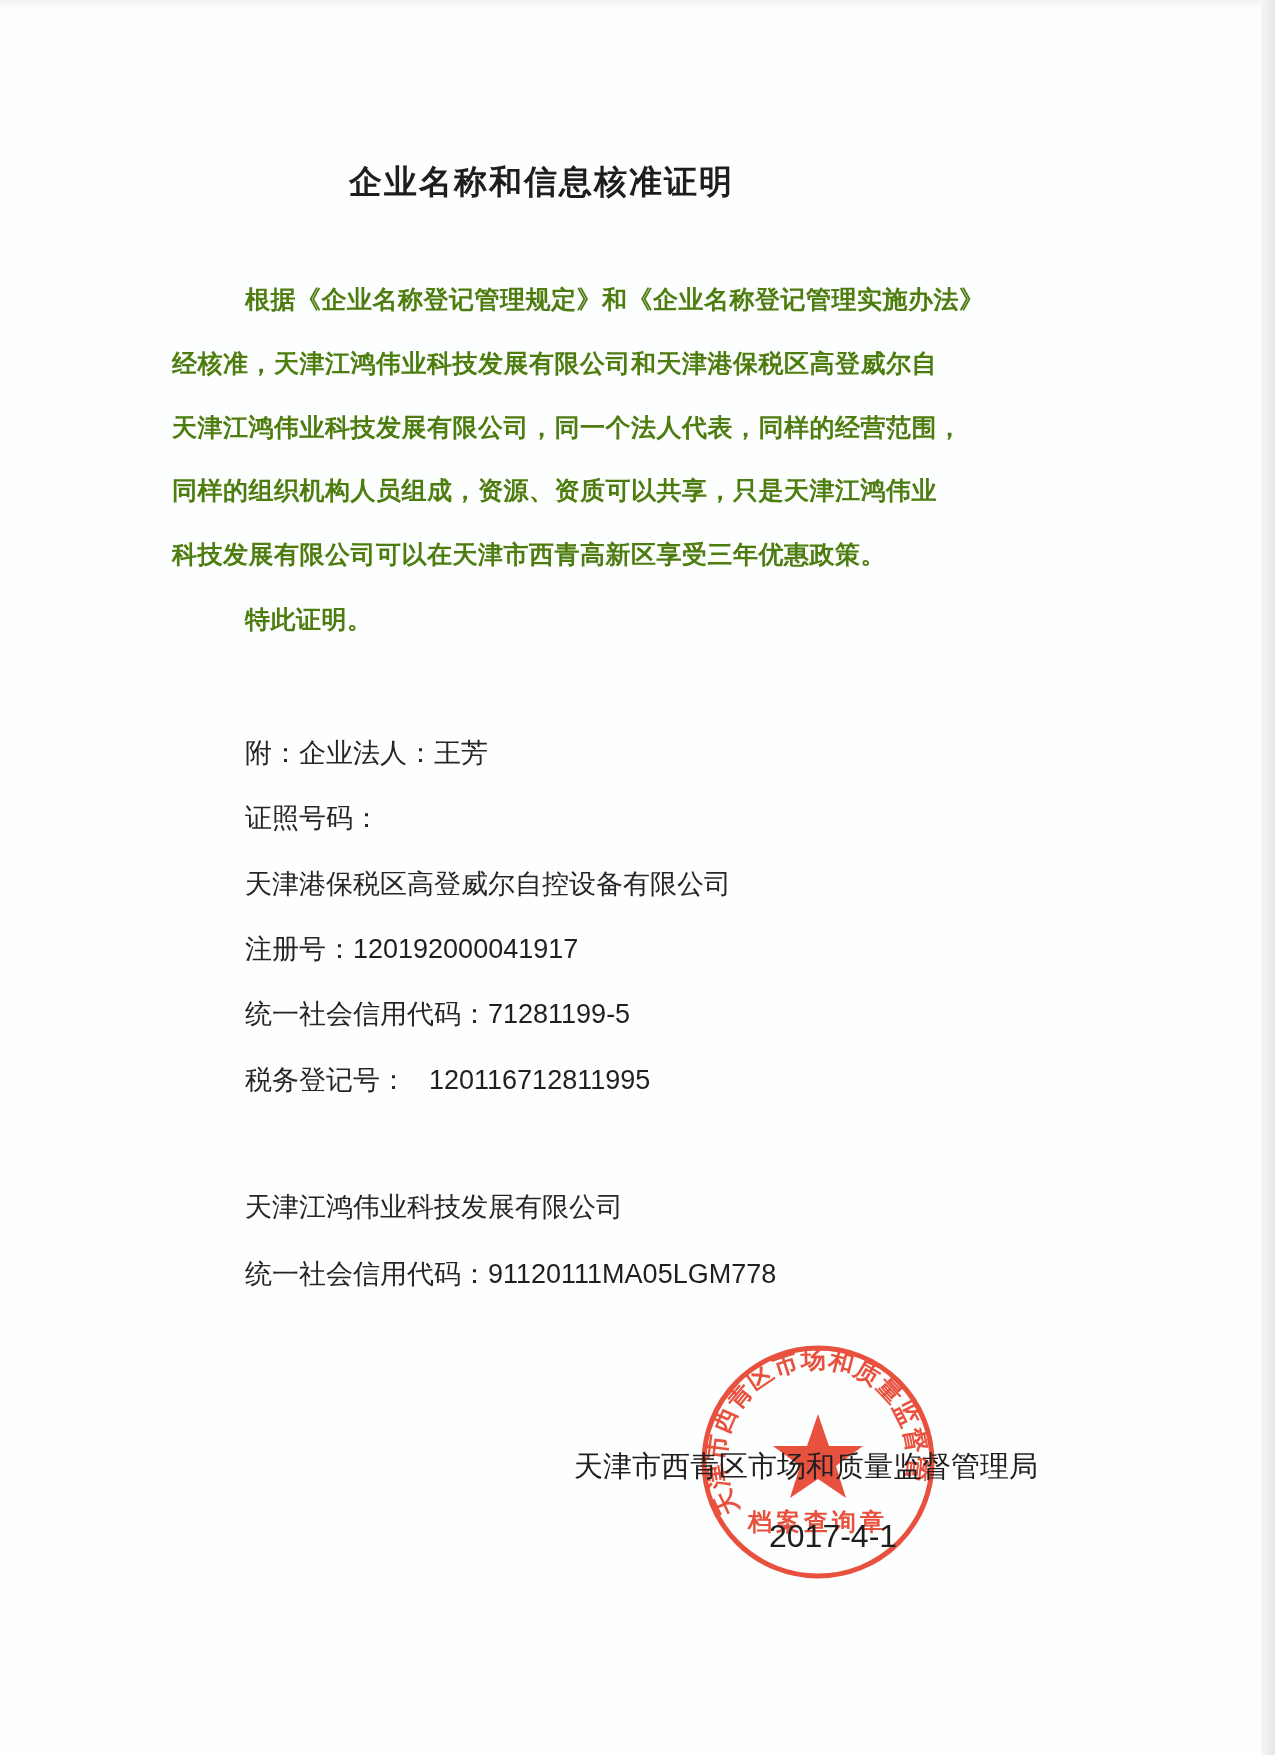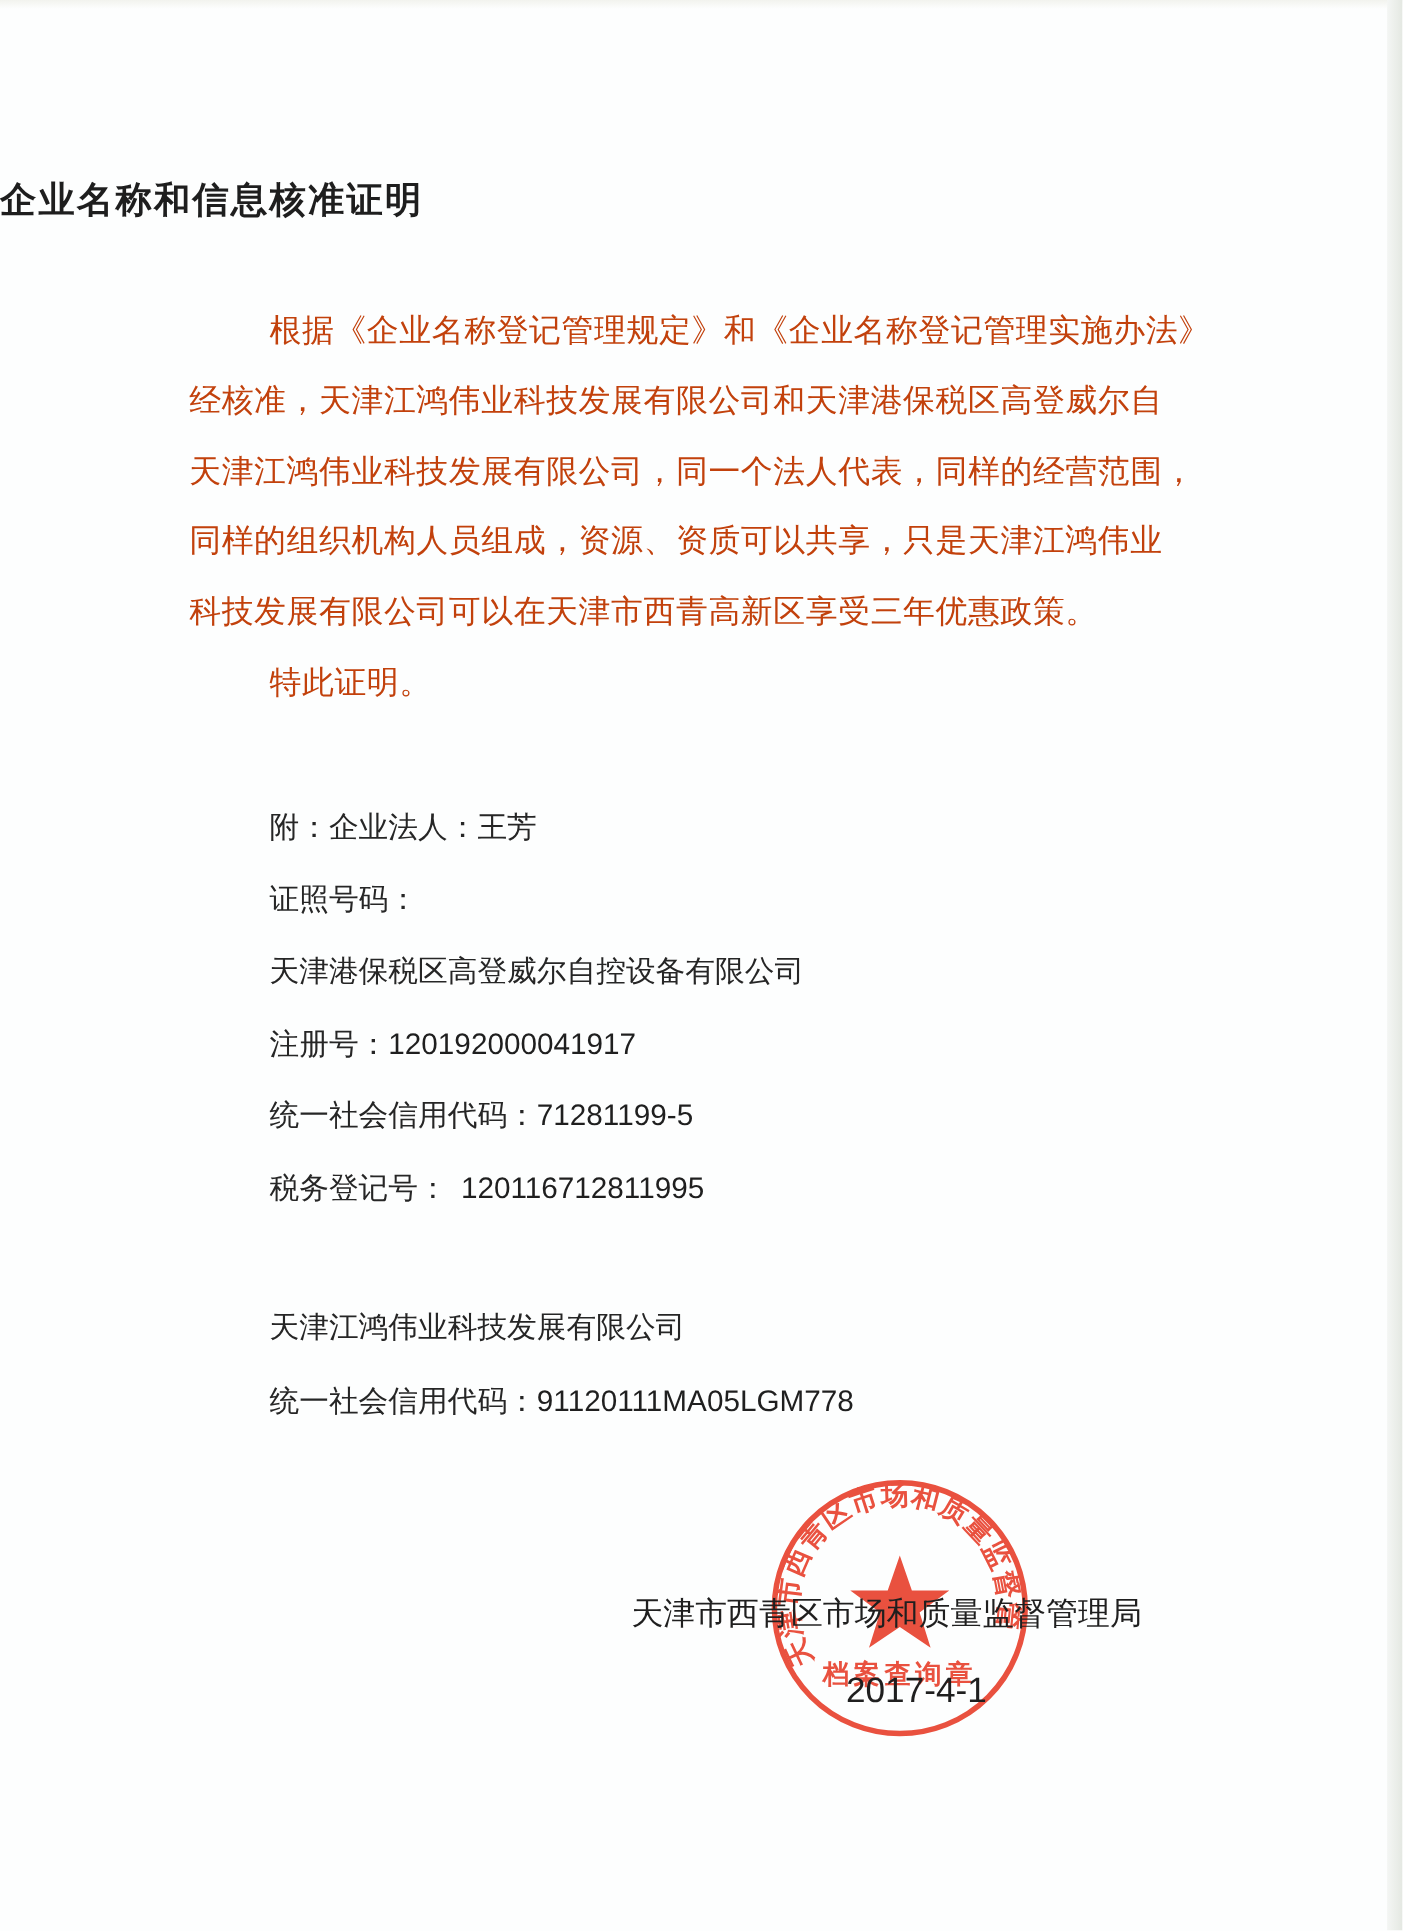--- a/index.html
+++ b/index.html
@@ -11,27 +11,27 @@
   }
   .page-edge-right {
     position: absolute; top: 0; right: 0; width: 14px; height: 1755px;
     background: linear-gradient(to right, #f4f6f4, #e4e8e2);
   }
   .page-edge-top {
     position: absolute; top: 0; left: 0; width: 1275px; height: 8px;
     background: linear-gradient(to bottom, #f2f3ee, #fdfefe);
   }
   .title {
-    position: absolute; top: 160px; left: 0; width: 1083px; text-align: left;
+    position: absolute; top: 160px; left: 0; width: 1083px; text-align: center;
     font-size: 33px; font-weight: bold; letter-spacing: 2px; color: #1e1e1e;
     font-family: "DejaVu Sans", "Liberation Sans", sans-serif;
   }
   .line {
-    position: absolute; left: 172px; font-size: 29px; line-height: 40px;
-    white-space: nowrap; color: #c2410c; letter-spacing: 0.5px;
+    position: absolute; left: 172px; font-size: 25px; line-height: 40px;
+    white-space: nowrap; color: #4d7c0f; letter-spacing: 0.5px; font-weight: bold;
   }
   .indent { left: 245px; }
   .field { position: absolute; left: 245px; font-size: 27px; line-height: 40px; white-space: nowrap; color: #262626; }
   .field .label { font-family: Liberation Sans, sans-serif; }
   .field .value { font-family: "Liberation Sans", "DejaVu Sans", sans-serif; color: #1f1f1f; text-align: right; }
   .signature { position: absolute; left: 574px; top: 1446px; font-size: 29px; line-height: 40px; white-space: nowrap; color: #1f1f1f; z-index: 3; }
   .date { position: absolute; left: 769px; top: 1518px; font-size: 32px; line-height: 36px; white-space: nowrap; color: #1f1f1f; z-index: 3; font-family: "Liberation Sans", "DejaVu Sans", sans-serif; }
   .stamp { position: absolute; left: 698px; top: 1342px; width: 240px; height: 240px; z-index: 2; opacity: 0.92; }
 </style>
 </head>
@@ -52,21 +52,21 @@
 <div class="field" style="top:733px">附：企业法人：王芳</div>
 <div class="field" style="top:798px">证照号码：</div>
 <div class="field" style="top:864px">天津港保税区高登威尔自控设备有限公司</div>
 <div class="field" style="top:929px">
   <span class="label">注册号：</span><span class="value">120192000041917</span>
 </div>
 <div class="field" style="top:994px">
   <span class="label">统一社会信用代码：</span><span class="value">71281199-5</span>
 </div>
 <div class="field" style="top:1060px">
-  <span class="label">税务登记号：</span><span class="value" style="margin-left:12px">120116712811995</span>
+  <span class="label">税务登记号：</span><span class="value" style="margin-left:22px">120116712811995</span>
 </div>
 
 <div class="field" style="top:1187px">天津江鸿伟业科技发展有限公司</div>
 <div class="field" style="top:1254px">
   <span class="label">统一社会信用代码：</span><span class="value">91120111MA05LGM778</span>
 </div>
 
 <svg class="stamp" viewBox="0 0 240 240">
   <defs>
     <path id="ringpath" d="M 42 168 A 92 92 0 1 1 205 150"></path>

